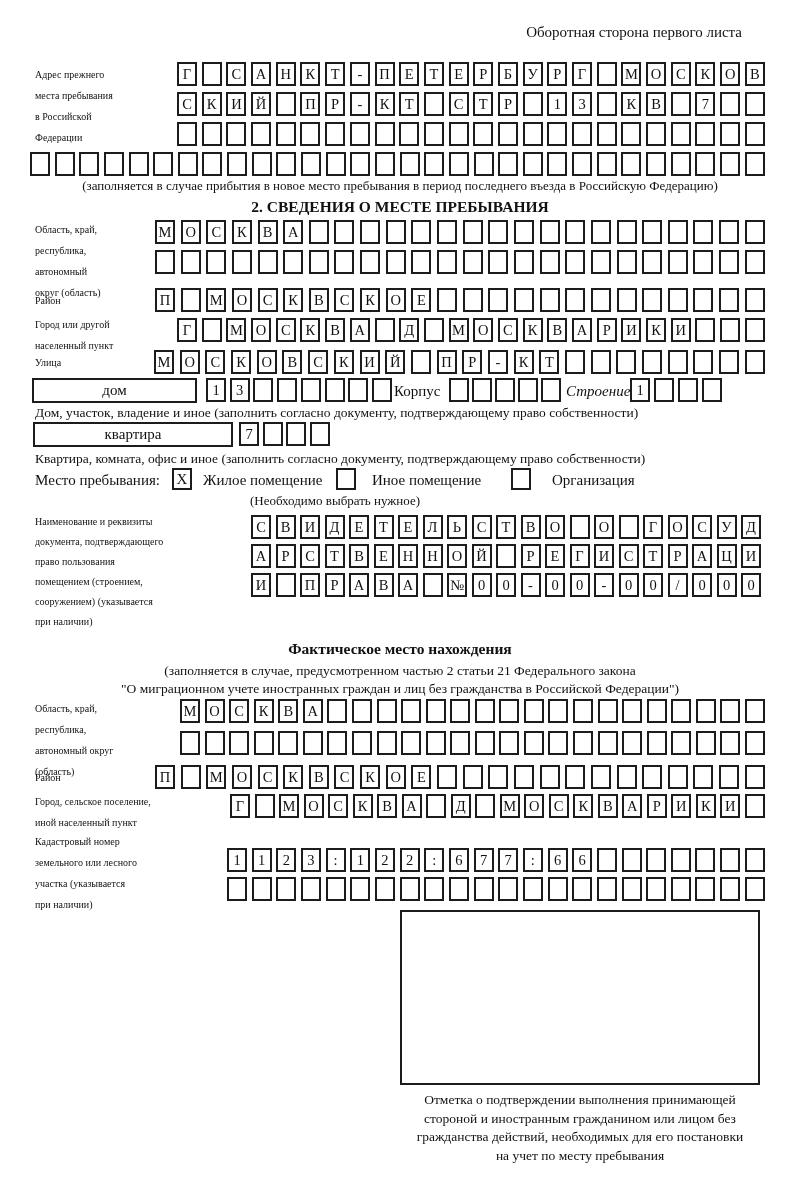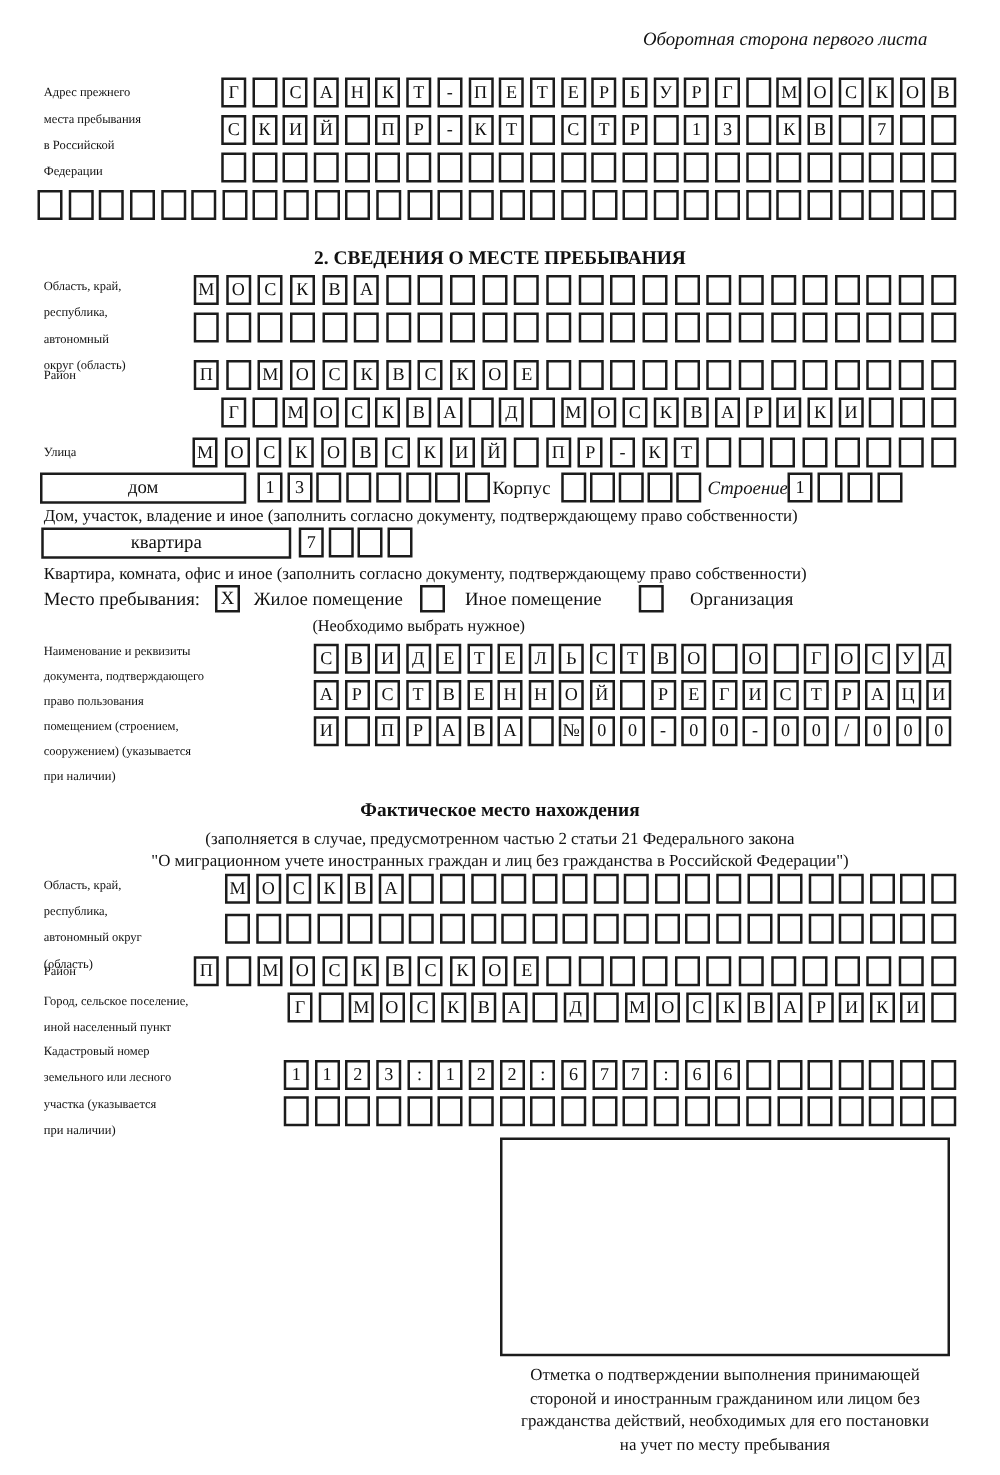--- a/index.html
+++ b/index.html
@@ -27,21 +27,21 @@
     font-size:15px;line-height:18px;text-align:center;background:#fff;
   }
   .inline-lbl{font-size:15px;line-height:20px;white-space:nowrap;}
   .stamp{border:2px solid #1c1c1c;box-sizing:border-box;background:#fff;}
 </style>
 </head>
 <body>
 
 <div class="page">
 
-  <div class="abs" style="top:24px;right:58px;font-size:15px;font-style:italic;">Оборотная сторона первого листа</div>
+  <div class="abs" style="top:24px;right:58px;font-size:15px;">Оборотная сторона первого листа</div>
 
   <div class="abs lbl" style="left:35px;top:64px;">Адрес прежнего
 места пребывания
 в Российской
 Федерации</div>
   <div class="abs boxrow" style="left:177px;top:62px;width:588px;">
       <div class="cell">Г</div>
       <div class="cell"></div>
       <div class="cell">С</div>
       <div class="cell">А</div>
@@ -143,20 +143,21 @@
       <div class="cell"></div>
       <div class="cell"></div>
       <div class="cell"></div>
       <div class="cell"></div>
       <div class="cell"></div>
       <div class="cell"></div>
       <div class="cell"></div>
       <div class="cell"></div>
       <div class="cell"></div>
     </div>
+  <div class="abs note center" style="left:0;top:178px;width:800px;">(заполняется в случае прибытия в новое место пребывания в период последнего въезда в Российскую Федерацию)</div>
 
   <div class="abs title" style="left:0;top:198px;">2. СВЕДЕНИЯ О МЕСТЕ ПРЕБЫВАНИЯ</div>
 
   <div class="abs lbl" style="left:35px;top:219px;">Область, край,
 республика,
 автономный
 округ (область)</div>
   <div class="abs boxrow" style="left:155px;top:220px;width:610px;">
       <div class="cell">М</div>
       <div class="cell">О</div>
@@ -231,20 +232,22 @@
       <div class="cell"></div>
       <div class="cell"></div>
       <div class="cell"></div>
       <div class="cell"></div>
       <div class="cell"></div>
       <div class="cell"></div>
       <div class="cell"></div>
       <div class="cell"></div>
     </div>
 
+  <div class="abs lbl" style="left:35px;top:314px;">Город или другой
+населенный пункт</div>
   <div class="abs boxrow" style="left:177px;top:318px;width:588px;">
       <div class="cell">Г</div>
       <div class="cell"></div>
       <div class="cell">М</div>
       <div class="cell">О</div>
       <div class="cell">С</div>
       <div class="cell">К</div>
       <div class="cell">В</div>
       <div class="cell">А</div>
       <div class="cell"></div>

